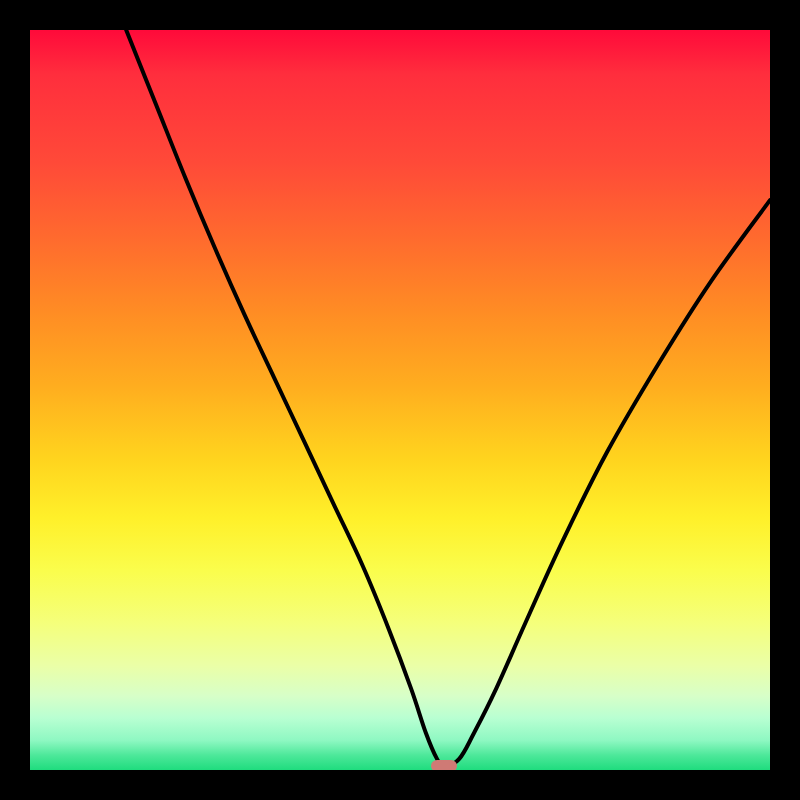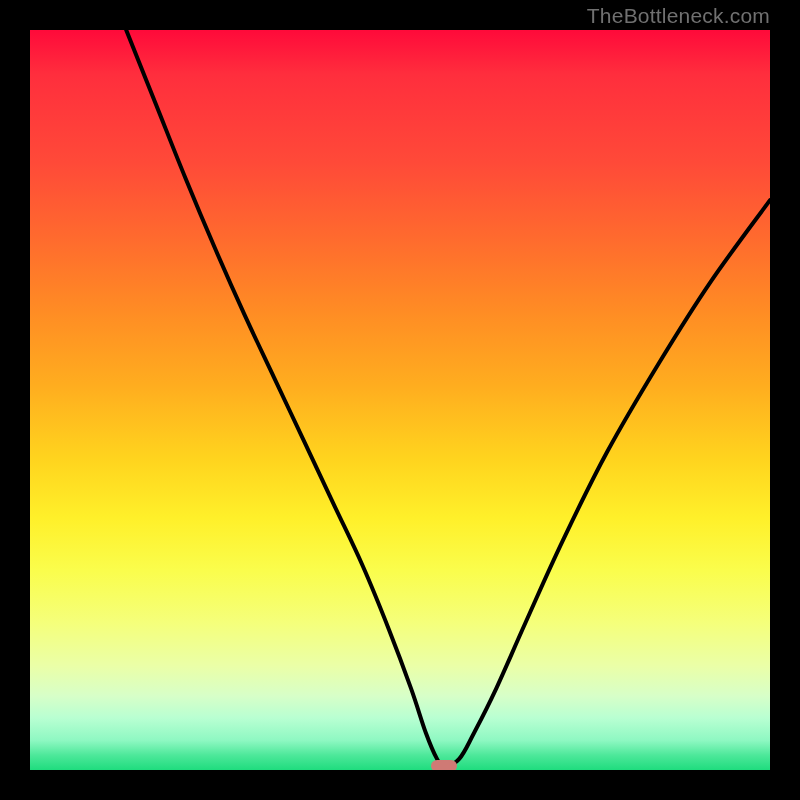--- a/index.html
+++ b/index.html
@@ -74,14 +74,13 @@
 <body>
 
 <div class="frame">
   <div class="plot">
     <div class="gradient"></div>
     <svg class="curve" viewBox="0 0 740 740" preserveAspectRatio="none">
       <path id="curve-path" fill="none" stroke="#000" stroke-width="4" stroke-linecap="round" stroke-linejoin="round" d="M 96.2 0 C 101.528 13.32, 115.144 47.36, 125.80000000000001 74 C 136.45600000000002 100.64, 144.744 122.02599999999998, 155.4 148 C 166.056 173.97400000000002, 174.344 193.65800000000007, 185 218.30000000000007 C 195.656 242.94200000000006, 203.944 261.59000000000003, 214.6 284.90000000000003 C 225.256 308.21000000000004, 233.544 325.15599999999995, 244.20000000000002 347.79999999999995 C 254.85600000000002 370.44399999999996, 263.144 388.056, 273.8 410.7 C 284.456 433.344, 292.74399999999997 450.956, 303.4 473.6 C 314.056 496.244, 323.01 513.856, 333 536.5 C 342.99 559.144, 350.24199999999996 577.422, 358.9 599.4 C 367.558 621.3779999999999, 374.44 639.952, 381.1 658.6 C 387.76000000000005 677.248, 391.23800000000006 690.346, 395.90000000000003 703 C 400.562 715.654, 403.6700000000001 722.906, 407.00000000000006 728.9 C 410.33000000000004 734.894, 410.40400000000005 736.3, 414.40000000000003 736.3 C 418.396 736.3, 423.872 734.894, 429.2 728.9 C 434.52799999999996 722.906, 437.34 715.654, 444 703 C 450.66 690.346, 456.876 678.58, 466.2 658.6 C 475.524 638.62, 483.812 618.64, 495.8 592 C 507.788 565.36, 518.1479999999999 541.236, 532.8 510.6 C 547.452 479.96400000000006, 559.884 453.76800000000003, 577.2 421.8 C 594.5160000000001 389.832, 610.352 363.63599999999997, 629 332.99999999999994 C 647.648 302.3639999999999, 660.82 280.904, 680.8000000000001 251.59999999999997 C 700.7800000000001 222.29599999999996, 729.344 184.85199999999995, 740 170.19999999999993"></path>
     </svg>
     <div id="marker" class="marker" style="left: 414.4px; top: 736.3px;"></div>
   </div>
-  <div class="watermark">TheBottleneck.com</div>
 </div>
 
 </body></html>

